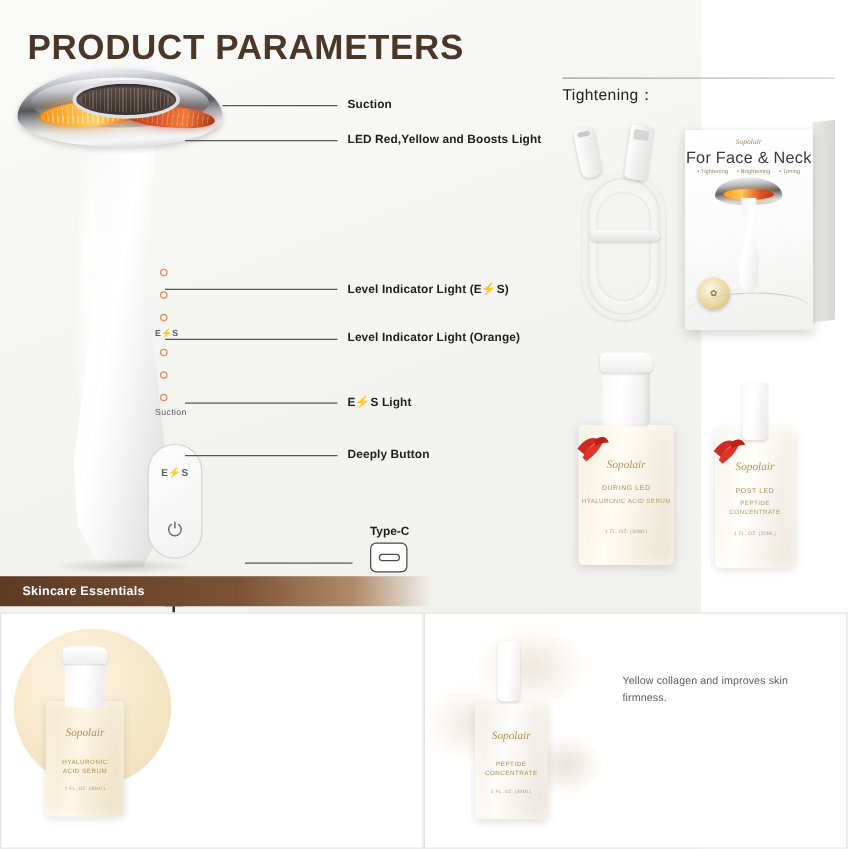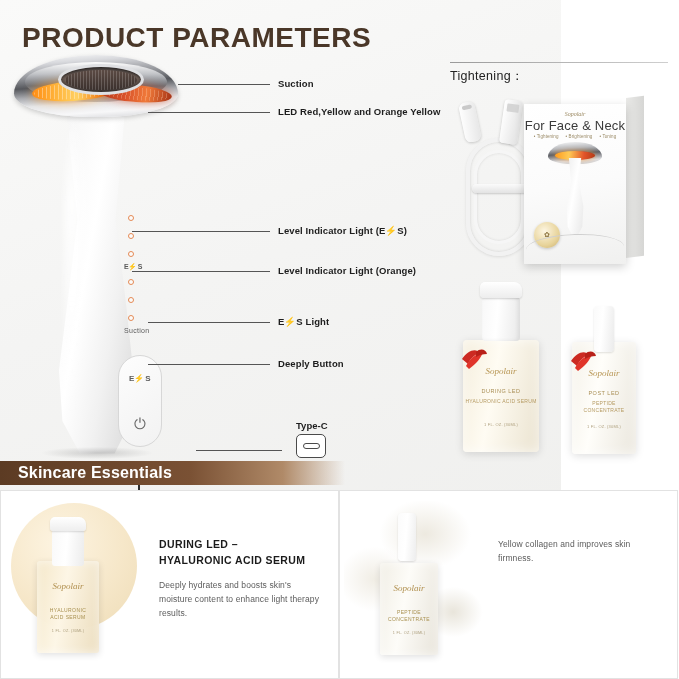--- a/index.html
+++ b/index.html
@@ -229,21 +229,21 @@
     background: linear-gradient(95deg,#ffffff,#e2e2e2);
     box-shadow: 0 1px 3px rgba(0,0,0,.2);
     transform: rotate(8deg);
   }
   .plug-a::before {
     content:""; position:absolute; left:3px; top:4px; width:12px; height:8px;
     background:#d5d5d5; border-radius:1px;
   }
 
   
-  .box-wrap { position:absolute; left:524px; top:98px; width:124px; height:168px; }
+  .box-wrap { position:absolute; left:548px; top:98px; width:124px; height:168px; }
   .box-front {
     position:absolute; left:0; top:6px; width:102px; height:160px;
     background: linear-gradient(170deg,#ffffff 0%,#fbfbfb 50%,#f0f0ef 100%);
     box-shadow: 0 3px 9px rgba(0,0,0,.18);
   }
   .box-side {
     position:absolute; left:102px; top:0px; width:18px; height:160px;
     background: linear-gradient(90deg,#e9e9e7,#d6d6d4);
     transform: skewY(-7deg);
     transform-origin: left top;
@@ -349,21 +349,21 @@
     position:absolute; left:-3px; top:6px; width:34px; height:26px;
   }
 
   
   .banner {
     position:absolute; left:0; top:461px; width:345px; height:24px;
     background: linear-gradient(90deg,#5c3b23 0%,#7a5134 55%,#b08a68 82%,rgba(210,190,175,0) 100%);
     display:flex; align-items:center;
   }
   .banner-text {
-    margin-left:18px; color:#ffffff; font-size:16px; font-weight:700; letter-spacing:.2px;
+    margin-left:18px; color:#ffffff; font-size:10px; font-weight:700; letter-spacing:.2px;
   }
 
   
   .cards { position:absolute; left:0; top:490px; width:679px; height:189px; display:flex; }
   .card {
     position:relative; width:339px; height:189px;
     border:1px solid #e2e2e2; background:#fff;
     display:flex;
   }
   .card .imgbox { position:relative; width:152px; height:100%; overflow:hidden; }
@@ -470,21 +470,21 @@
     <div class="arrow-up"></div>
   </div>
 
   <div class="callout" style="left:178px; top:84px;">
     <div class="lead" style="width:92px;"></div>
     <div class="lbl" style="left:100px; top:-6px;">Suction</div>
   </div>
 
   <div class="callout" style="left:148px; top:112px;">
     <div class="lead" style="width:122px;"></div>
-    <div class="lbl" style="left:130px; top:-6px;">LED Red,Yellow and Orange Yellow</div>
+    <div class="lbl" style="left:130px; top:-6px;">LED Red,Yellow and Boosts Light</div>
   </div>
 
   <div class="callout" style="left:132px; top:231px;">
     <div class="lead" style="width:138px;"></div>
     <div class="lbl" style="left:146px; top:-6px;">Level Indicator Light (E⚡S)</div>
   </div>
 
   <div class="callout" style="left:132px; top:271px;">
     <div class="lead" style="width:138px;"></div>
     <div class="lbl" style="left:146px; top:-6px;">Level Indicator Light (Orange)</div>
@@ -587,27 +587,20 @@
             <div class="cbot-script">Sopolair</div>
             <div class="cbot-name">
               <span>HYALURONIC</span><br>
               <span>ACID SERUM</span>
             </div>
             <div class="cbot-vol">1 FL. OZ. (30ML)</div>
           </div>
           <div class="cbot-neck"></div>
           <div class="cbot-pump"></div>
         </div>
-      </div>
-      <div class="txtbox">
-        <h3>
-          <span>DURING LED –</span><br>
-          <span>HYALURONIC ACID SERUM</span>
-        </h3>
-        <p>Deeply hydrates and boosts skin's moisture content to enhance light therapy results.</p>
       </div>
     </div>
 
     <div class="card">
       <div class="imgbox">
         <div class="swatch-swirl"></div>
         <div class="cbot2">
           <div class="cbot-glass pep">
             <div class="cbot-script">Sopolair</div>
             <div class="cbot-name">

